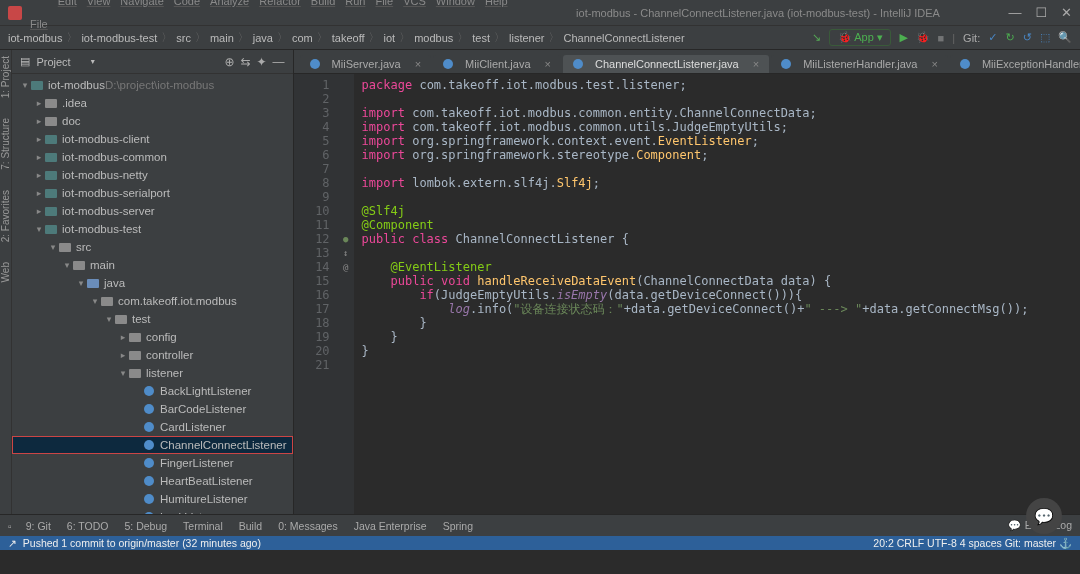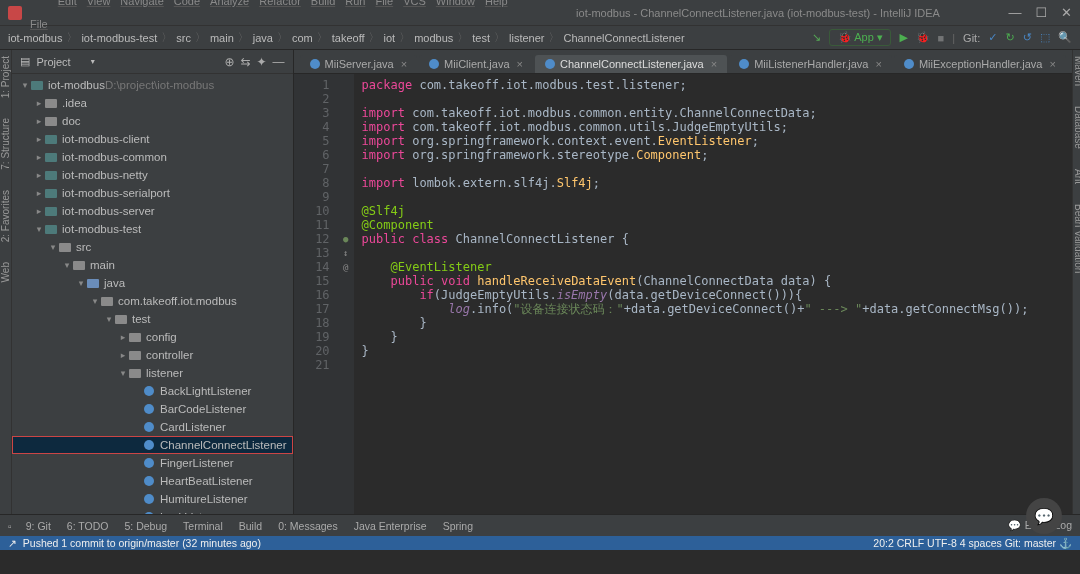--- a/index.html
+++ b/index.html
@@ -31,21 +31,21 @@
 .tree-row .arrow { width: 10px; display: inline-block; text-align: center; font-size: 9px; color: #888; }
 .tree-row .icon { width: 14px; height: 12px; display: inline-flex; align-items: center; justify-content: center; margin-right: 4px; }
 .tree-row .label { color: #bbbbbb; }
 .tree-row .label.muted { color: #777; }
 .folder-ico { width: 12px; height: 9px; background: #8a8a8a; display: inline-block; border-radius: 1px; }
 .folder-ico.blue { background: #6a8dba; }
 .folder-ico.teal { background: #4d7a7a; }
 .class-ico { width: 10px; height: 10px; border-radius: 50%; background: #4f8cc9; display: inline-block; }
 .editor { flex: 1; background: #2b2b2b; display: flex; flex-direction: column; }
 .tabs { height: 24px; background: #3c3f41; display: flex; align-items: flex-end; padding: 0 6px; border-bottom: 1px solid #272727; gap: 2px; }
-.tab { padding: 3px 10px; font-size: 11px; display: flex; align-items: center; gap: 5px; border-top-left-radius: 3px; border-top-right-radius: 3px; color: #aaa; background: #3c3f41; }
+.tab { padding: 3px 10px; font-size: 11px; display: flex; align-items: center; gap: 12px; border-top-left-radius: 3px; border-top-right-radius: 3px; color: #aaa; background: #3c3f41; }
 .tab.active { background: #4e5254; color: #ddd; }
 .tab .close { color: #888; font-size: 11px; margin-left: 2px; }
 .code-area { flex: 1; display: flex; font-family: "Consolas", monospace; font-size: 12px; overflow: hidden; position: relative; }
 .gutter { width: 44px; text-align: right; padding: 4px 8px 4px 0; color: #606366; background: #313335; user-select: none; }
 .gutter div { height: 14px; line-height: 14px; }
 .gutter-icons { width: 16px; background: #313335; padding-top: 4px; }
 .gutter-icons div { height: 14px; display: flex; align-items: center; justify-content: center; font-size: 9px; }
 .code { flex: 1; padding: 4px 8px; line-height: 14px; white-space: pre; }
 .code .k { color: #ec4899; }
 .code .s { color: #6a8759; }

